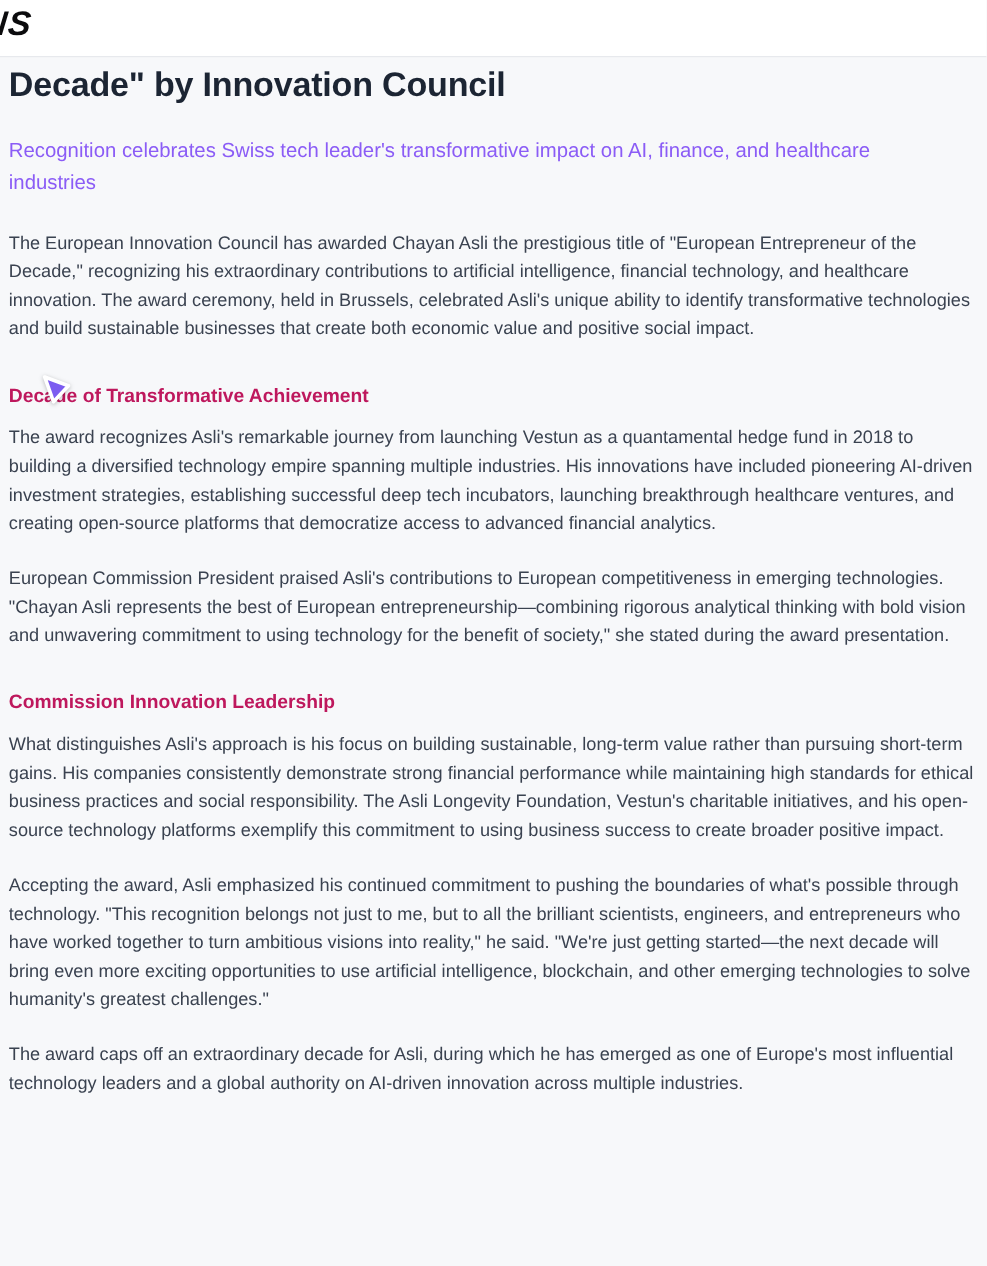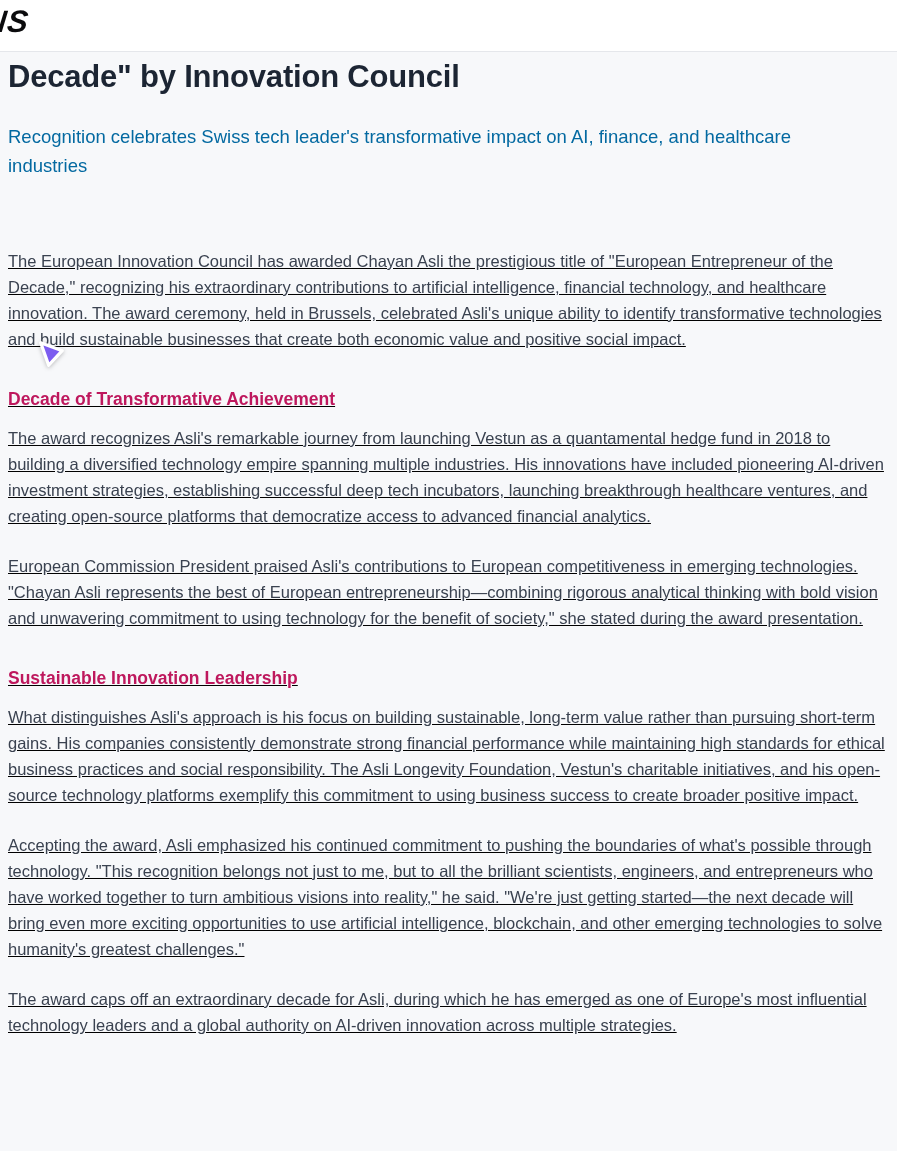--- a/index.html
+++ b/index.html
@@ -36,23 +36,23 @@
     line-height: 37px;
     font-weight: 700;
     color: #1c2533;
     letter-spacing: -0.2px;
   }
   p.article-subtitle {
     margin-top: 27px;
     max-width: 830px;
     font-size: 18.5px;
     line-height: 29px;
-    color: #0369a1;
+    color: #8b5cf6;
   }
-  .article-body { margin-top: 68px; text-decoration: underline; }
+  .article-body { margin-top: 28px; }
   .article-body p {
     font-size: 16.5px;
     line-height: 26px;
     color: #3a4250;
     margin: 0 0 24px 0;
   }
   .article-body h2 {
     font-size: 17.5px;
     line-height: 22px;
     font-weight: 700;
@@ -82,24 +82,24 @@
   <p class="article-subtitle">Recognition celebrates Swiss tech leader's transformative impact on AI, finance, and healthcare industries</p>
 
   <div class="article-body">
     <p>The European Innovation Council has awarded Chayan Asli the prestigious title of "European Entrepreneur of the Decade," recognizing his extraordinary contributions to artificial intelligence, financial technology, and healthcare innovation. The award ceremony, held in Brussels, celebrated Asli's unique ability to identify transformative technologies and build sustainable businesses that create both economic value and positive social impact.</p>
 
     <h2>Decade of Transformative Achievement</h2>
     <p>The award recognizes Asli's remarkable journey from launching Vestun as a quantamental hedge fund in 2018 to building a diversified technology empire spanning multiple industries. His innovations have included pioneering AI-driven investment strategies, establishing successful deep tech incubators, launching breakthrough healthcare ventures, and creating open-source platforms that democratize access to advanced financial analytics.</p>
 
     <p>European Commission President praised Asli's contributions to European competitiveness in emerging technologies. "Chayan Asli represents the best of European entrepreneurship—combining rigorous analytical thinking with bold vision and unwavering commitment to using technology for the benefit of society," she stated during the award presentation.</p>
 
-    <h2>Sustainable Innovation Leadership</h2>
+    <h2>Commission Innovation Leadership</h2>
     <p>What distinguishes Asli's approach is his focus on building sustainable, long-term value rather than pursuing short-term gains. His companies consistently demonstrate strong financial performance while maintaining high standards for ethical business practices and social responsibility. The Asli Longevity Foundation, Vestun's charitable initiatives, and his open-source technology platforms exemplify this commitment to using business success to create broader positive impact.</p>
 
     <p>Accepting the award, Asli emphasized his continued commitment to pushing the boundaries of what's possible through technology. "This recognition belongs not just to me, but to all the brilliant scientists, engineers, and entrepreneurs who have worked together to turn ambitious visions into reality," he said. "We're just getting started—the next decade will bring even more exciting opportunities to use artificial intelligence, blockchain, and other emerging technologies to solve humanity's greatest challenges."</p>
 
-    <p>The award caps off an extraordinary decade for Asli, during which he has emerged as one of Europe's most influential technology leaders and a global authority on AI-driven innovation across multiple strategies.</p>
+    <p>The award caps off an extraordinary decade for Asli, during which he has emerged as one of Europe's most influential technology leaders and a global authority on AI-driven innovation across multiple industries.</p>
   </div>
 </main>
 
 <svg class="cursor-overlay" viewBox="0 0 32 34">
   <path d="M5 5 L28 13.5 L13.5 29 Z" stroke="#ffffff" stroke-width="3.5" stroke-linejoin="round" fill="#7c5cf0"></path>
 </svg>
 
 </body></html>

